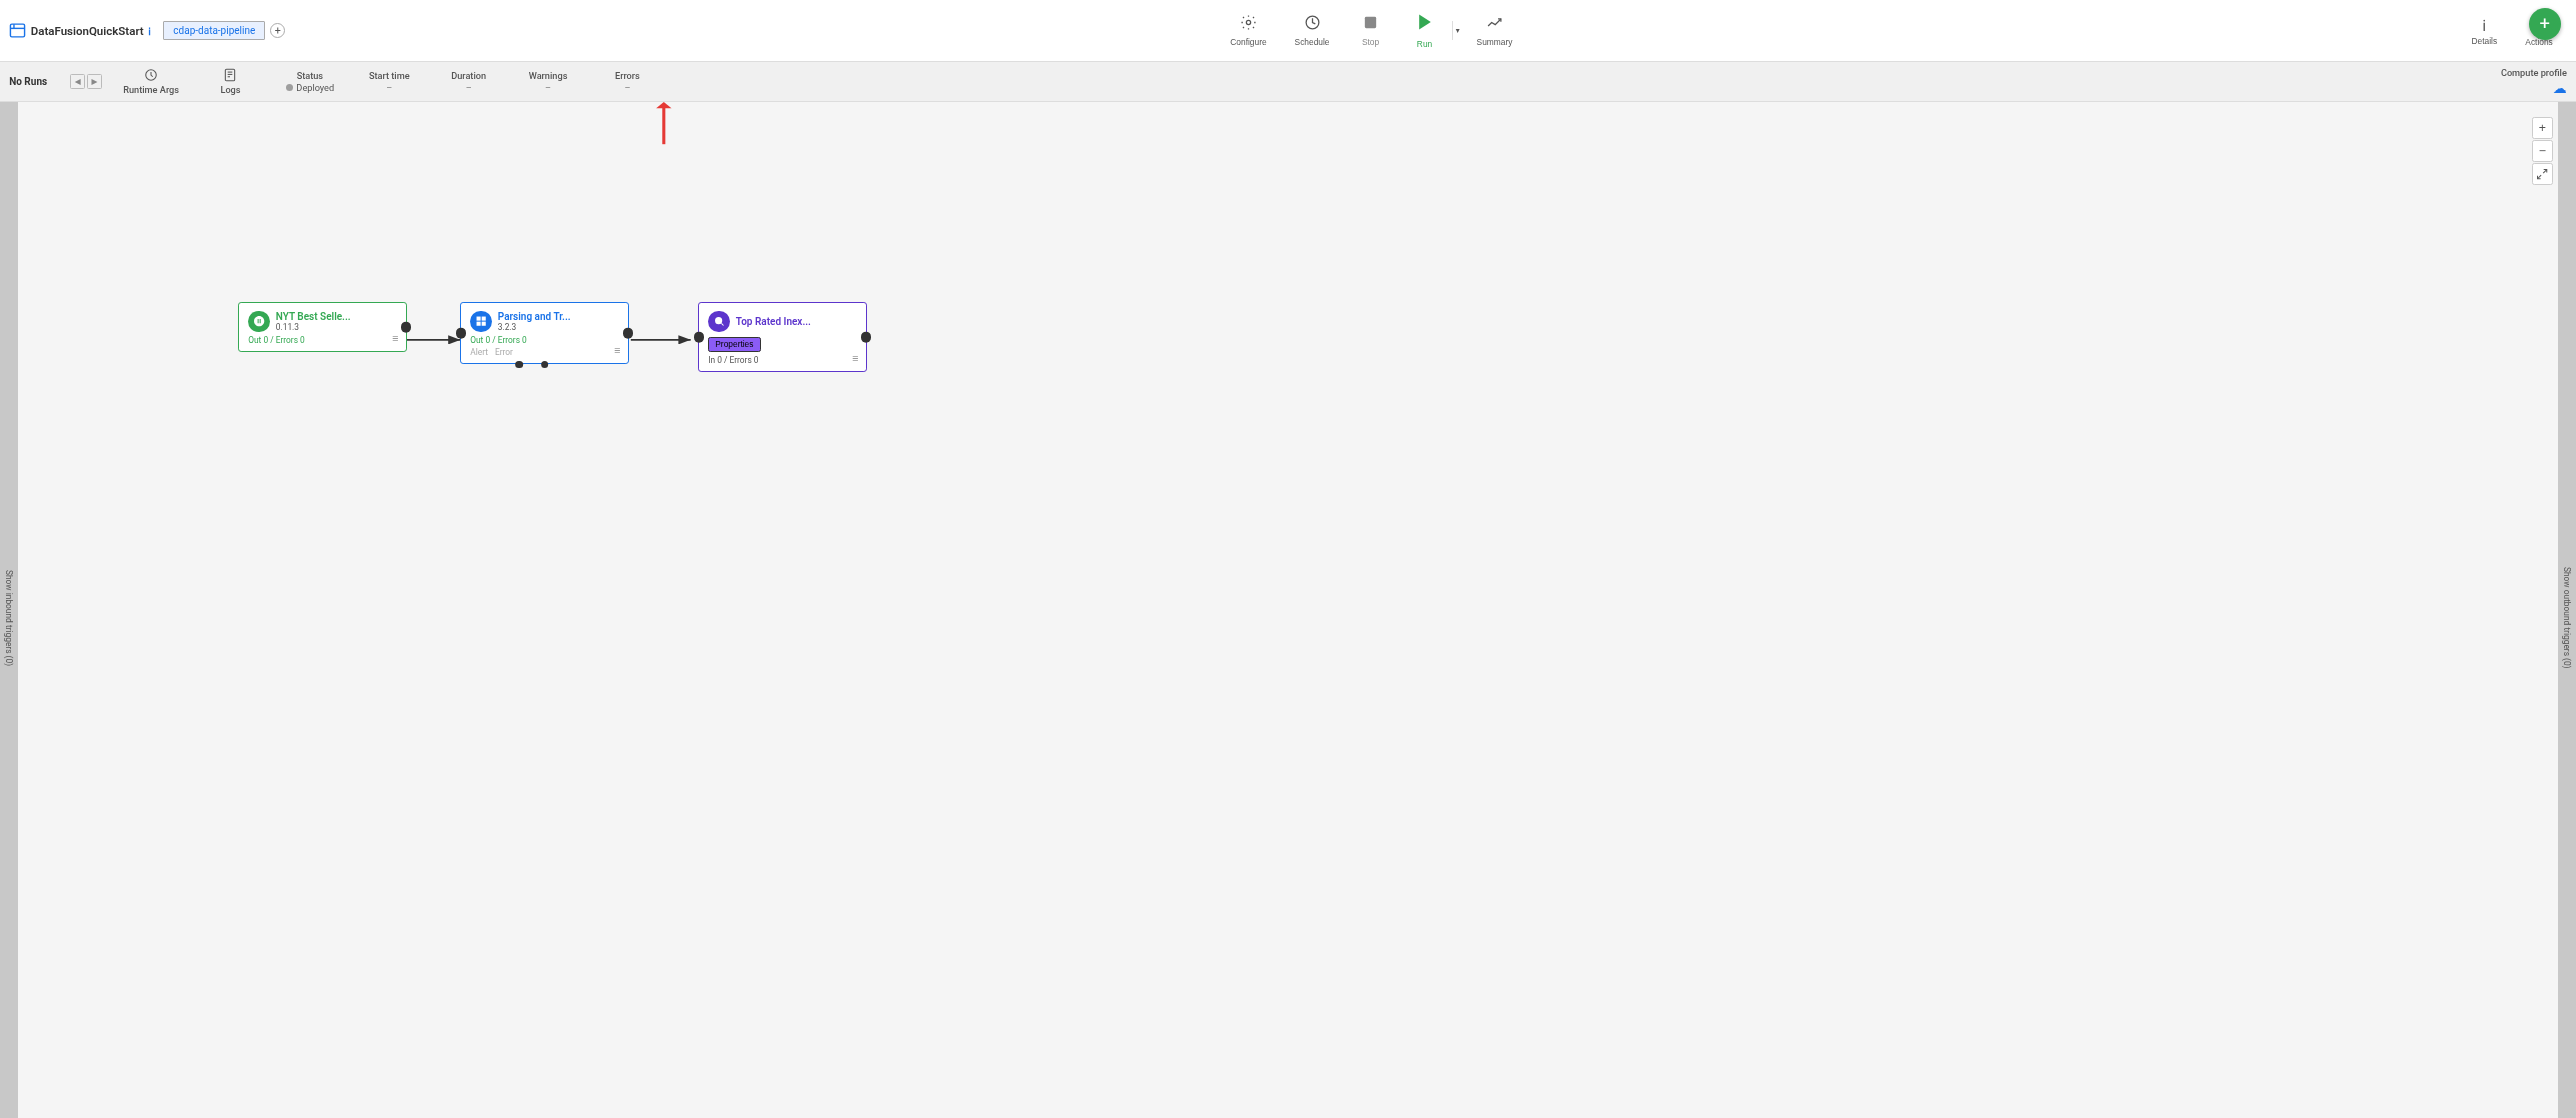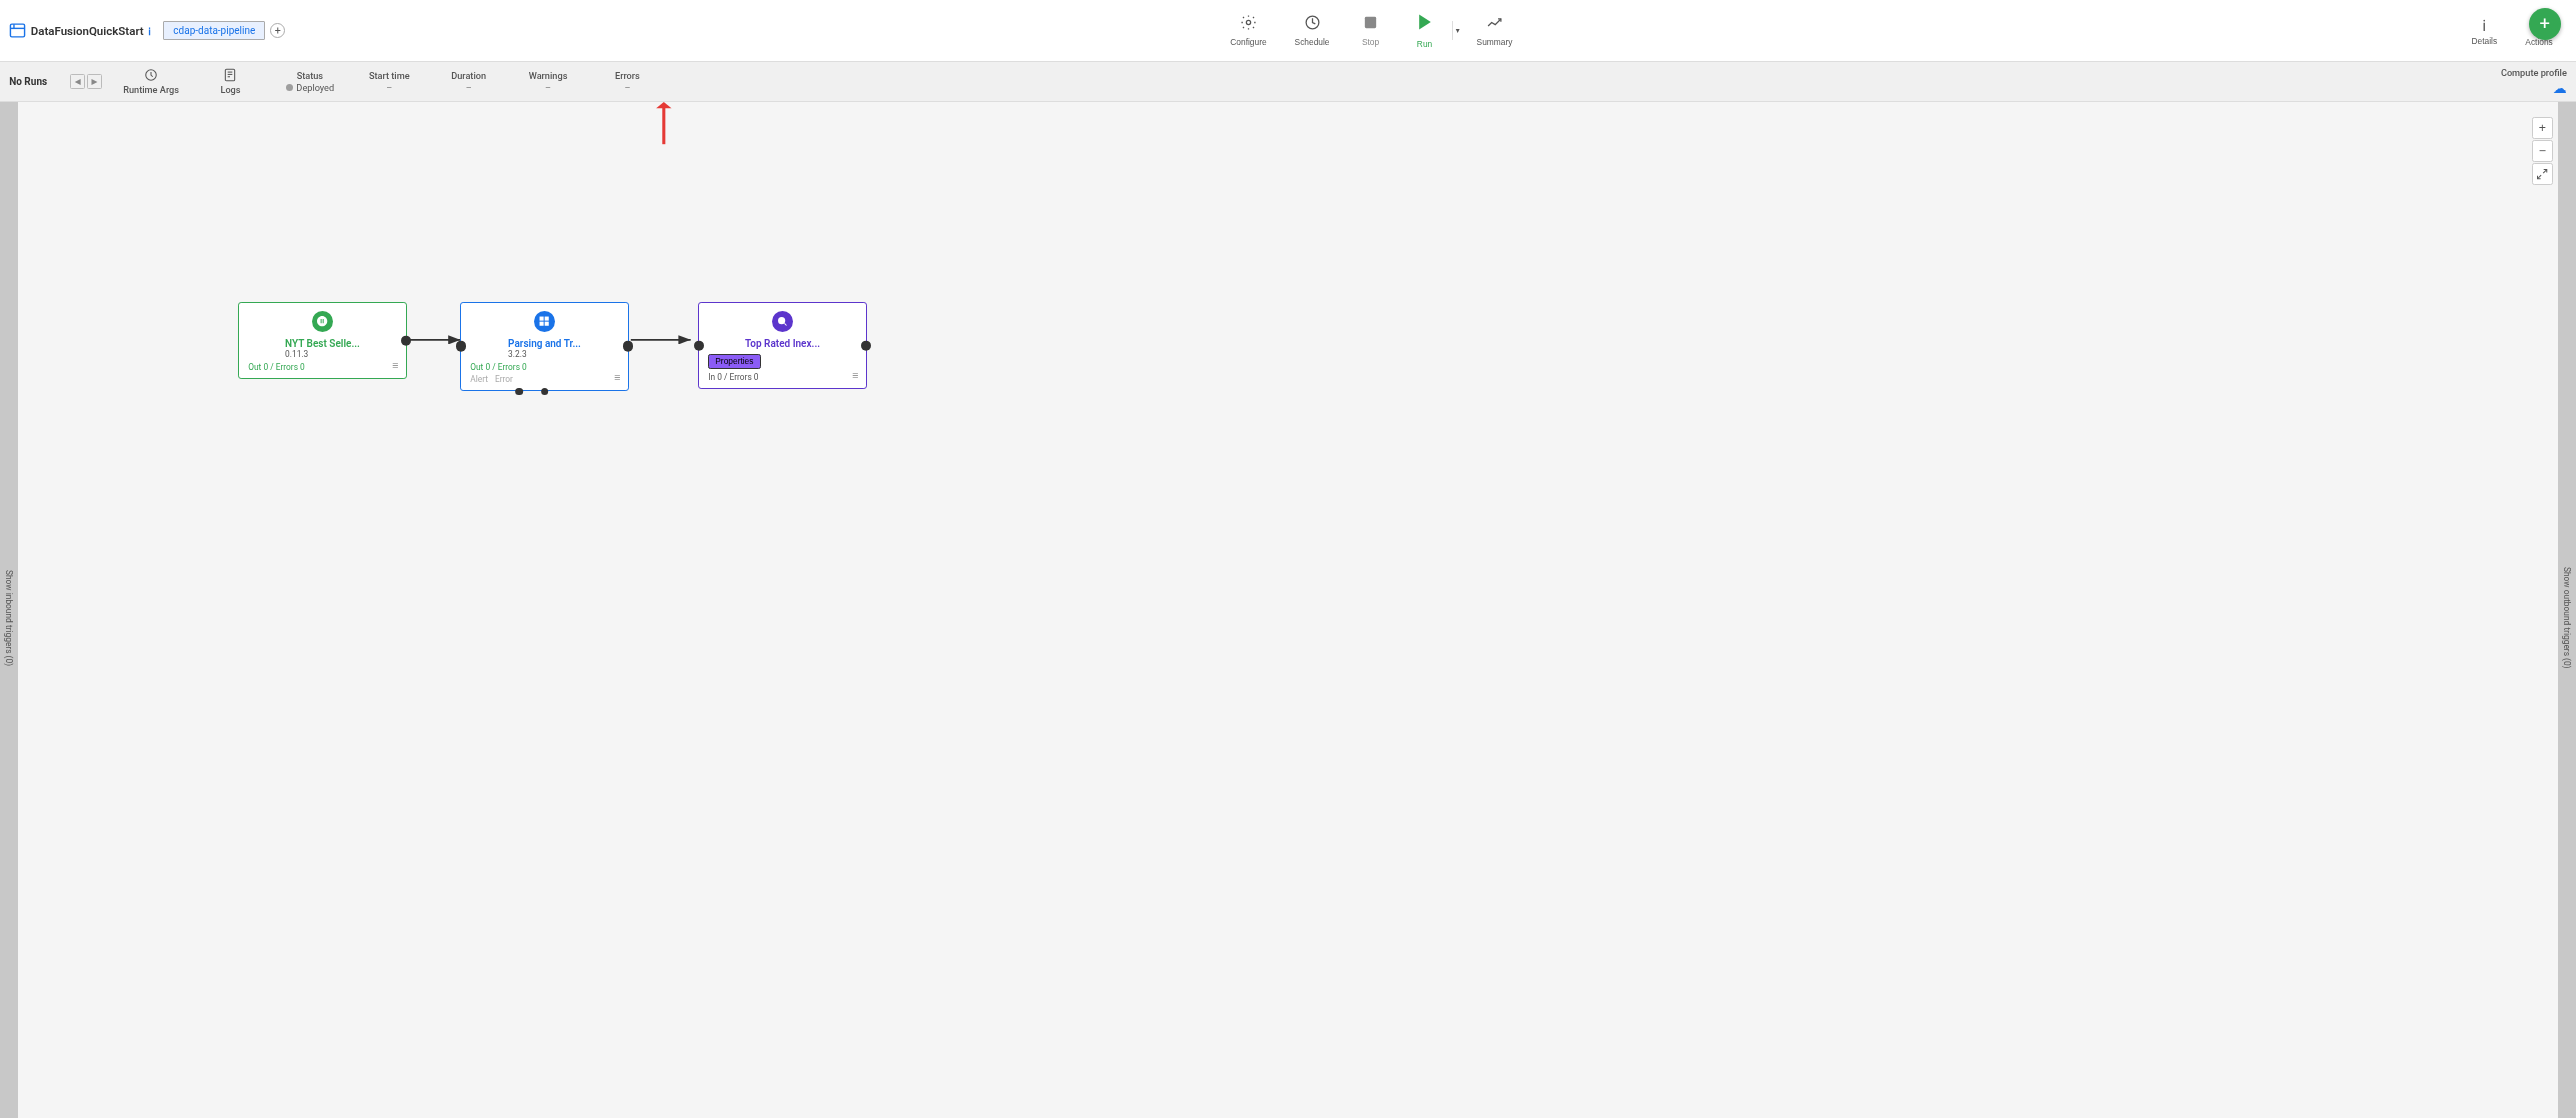--- a/index.html
+++ b/index.html
@@ -236,21 +236,20 @@
       border: 1.5px solid #5c35cc;
       left: 691px;
       top: 176px;
     }
 
     .node-header {
       display: flex;
       align-items: center;
       gap: 6.1px;
       margin-bottom: 3.1px;
-      flex-direction: column;
     }
     .node-icon {
       width: 21.5px; height: 21.5px;
       border-radius: 50%;
       display: flex; align-items: center; justify-content: center;
       font-size: 10.7px;
       color: #fff;
     }
     .node-icon-source { background: #34a853; }
     .node-icon-transform { background: #1a73e8; }

